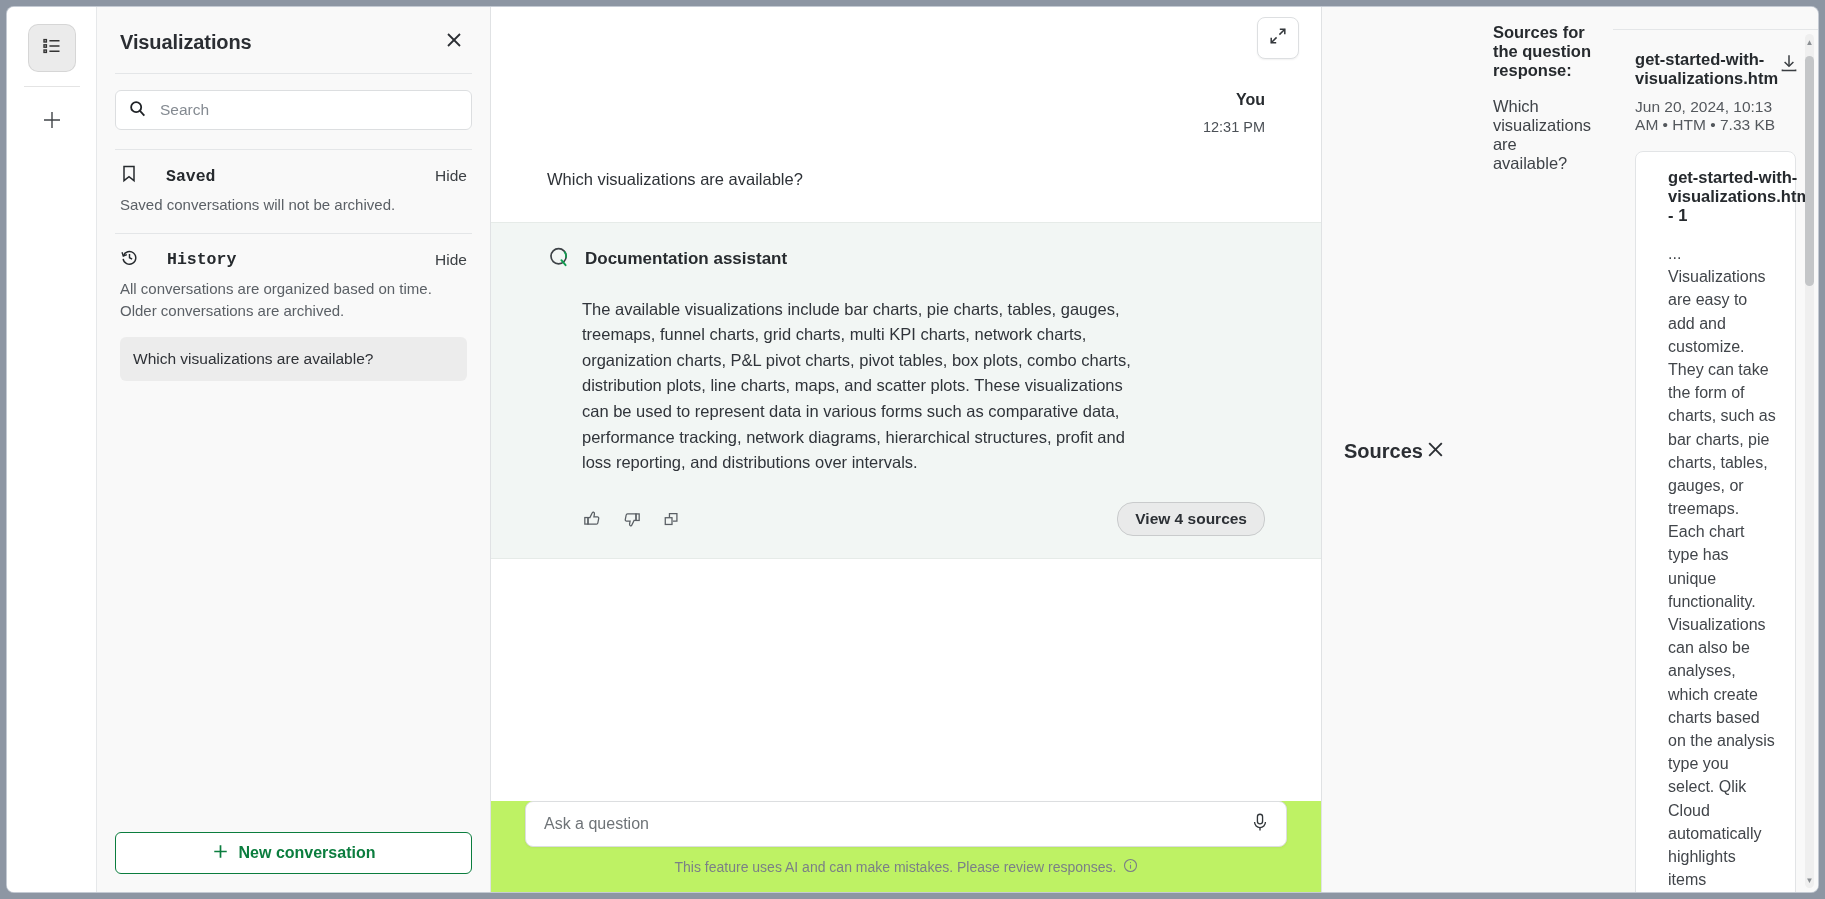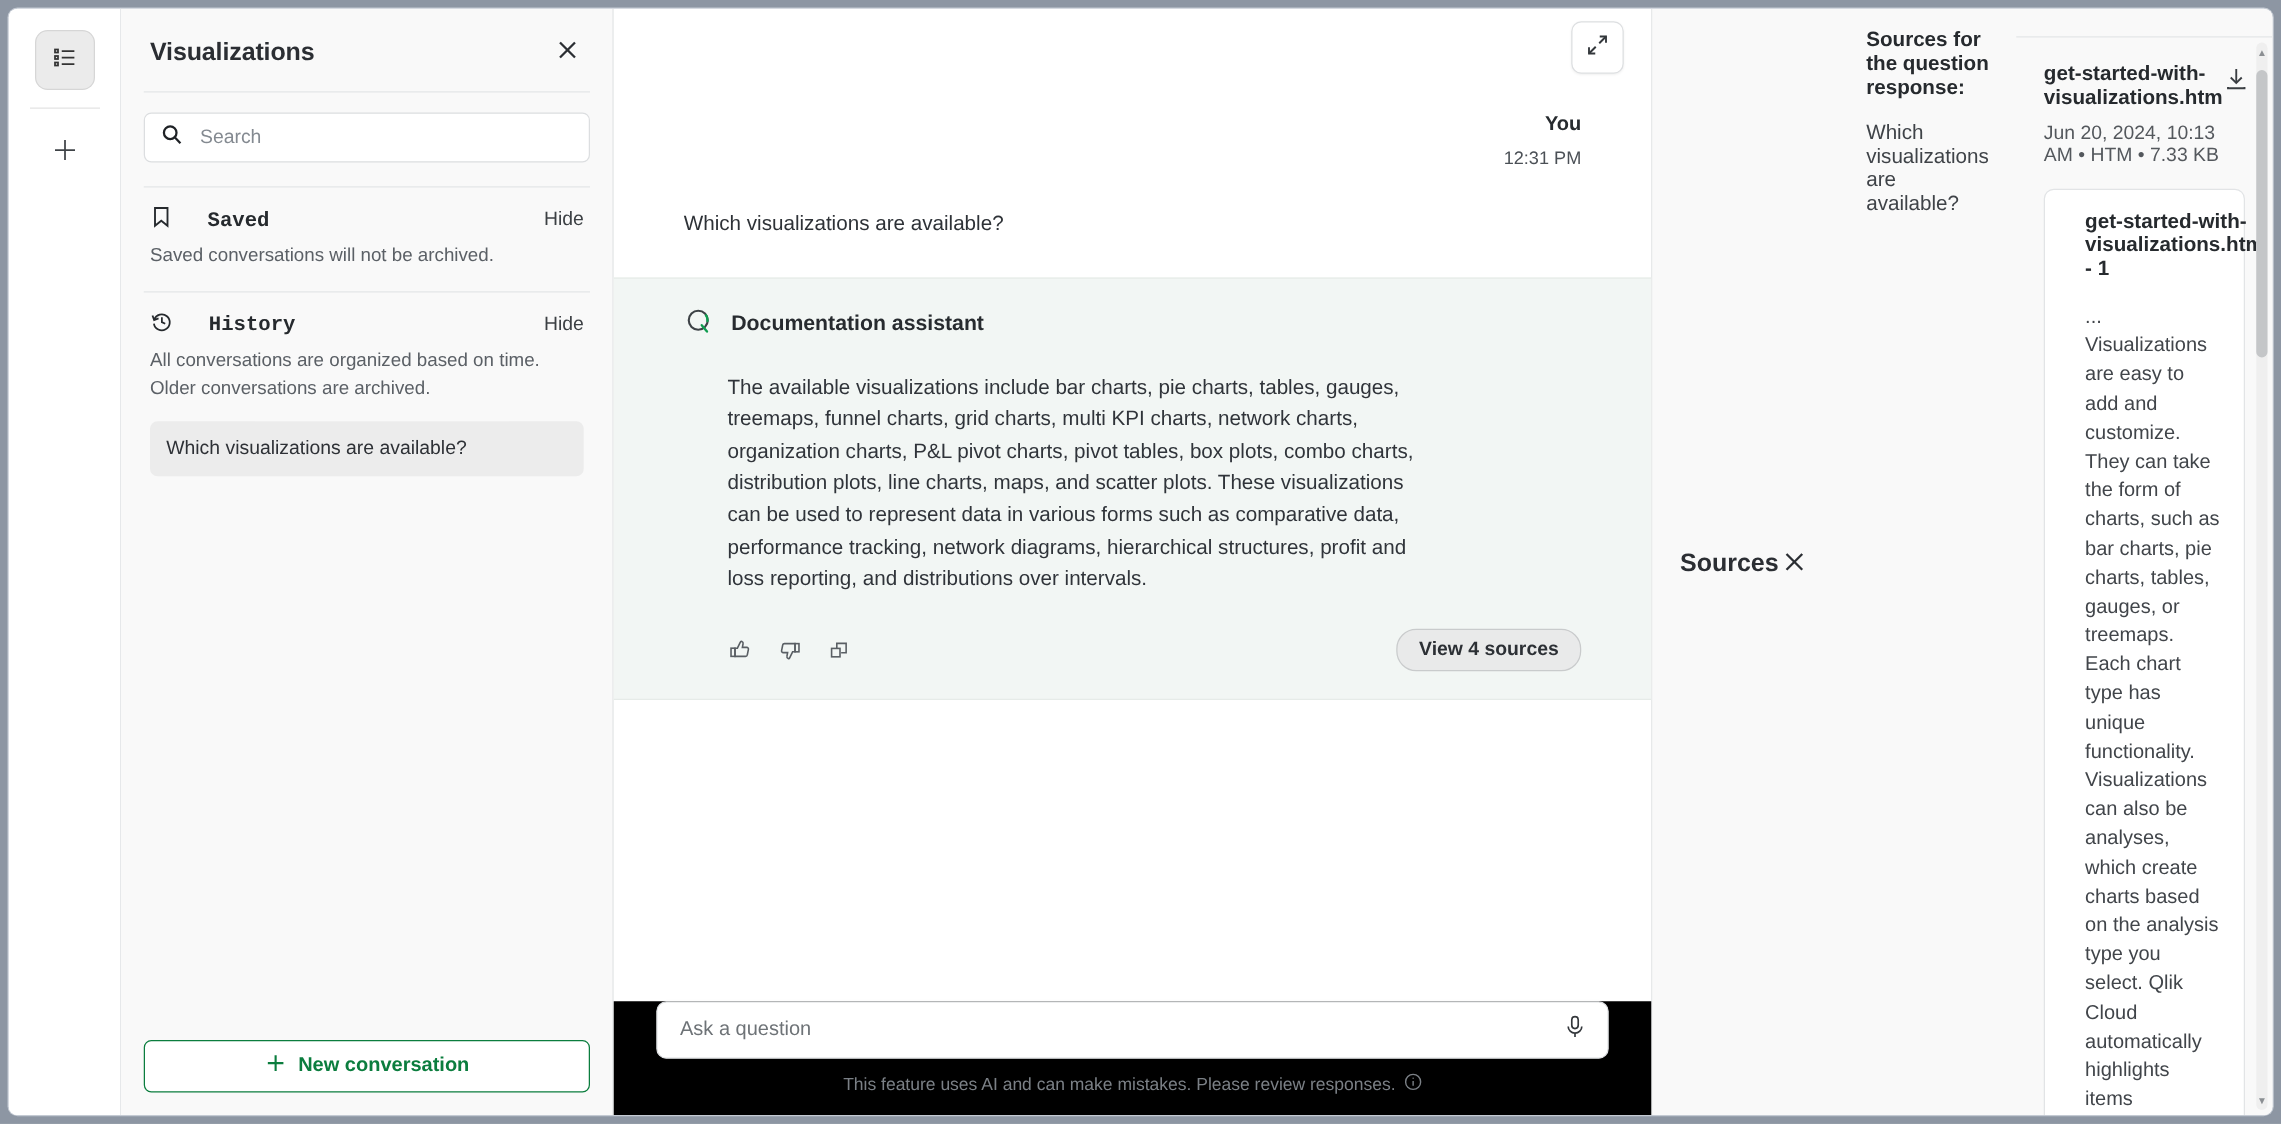--- a/index.html
+++ b/index.html
@@ -190,21 +190,21 @@
     border-radius: 16px;
     padding: 7px 17px;
     font-size: 15.5px; font-weight: bold; color: #2c3035;
     cursor: pointer;
     font-family: "Liberation Sans", sans-serif;
   }
 
   .chat-bottom {
     position: absolute; left: 0; right: 0; bottom: 0;
     padding: 0 34px 16px 34px;
-    background: #000000;
+    background: #bef264;
   }
   .ask-box {
     height: 46px;
     border: 1px solid #dcdee0;
     border-radius: 8px;
     background: #fff;
     display: flex; align-items: center;
     padding: 0 16px;
     box-shadow: 0 1px 3px rgba(0,0,0,.05);
   }

